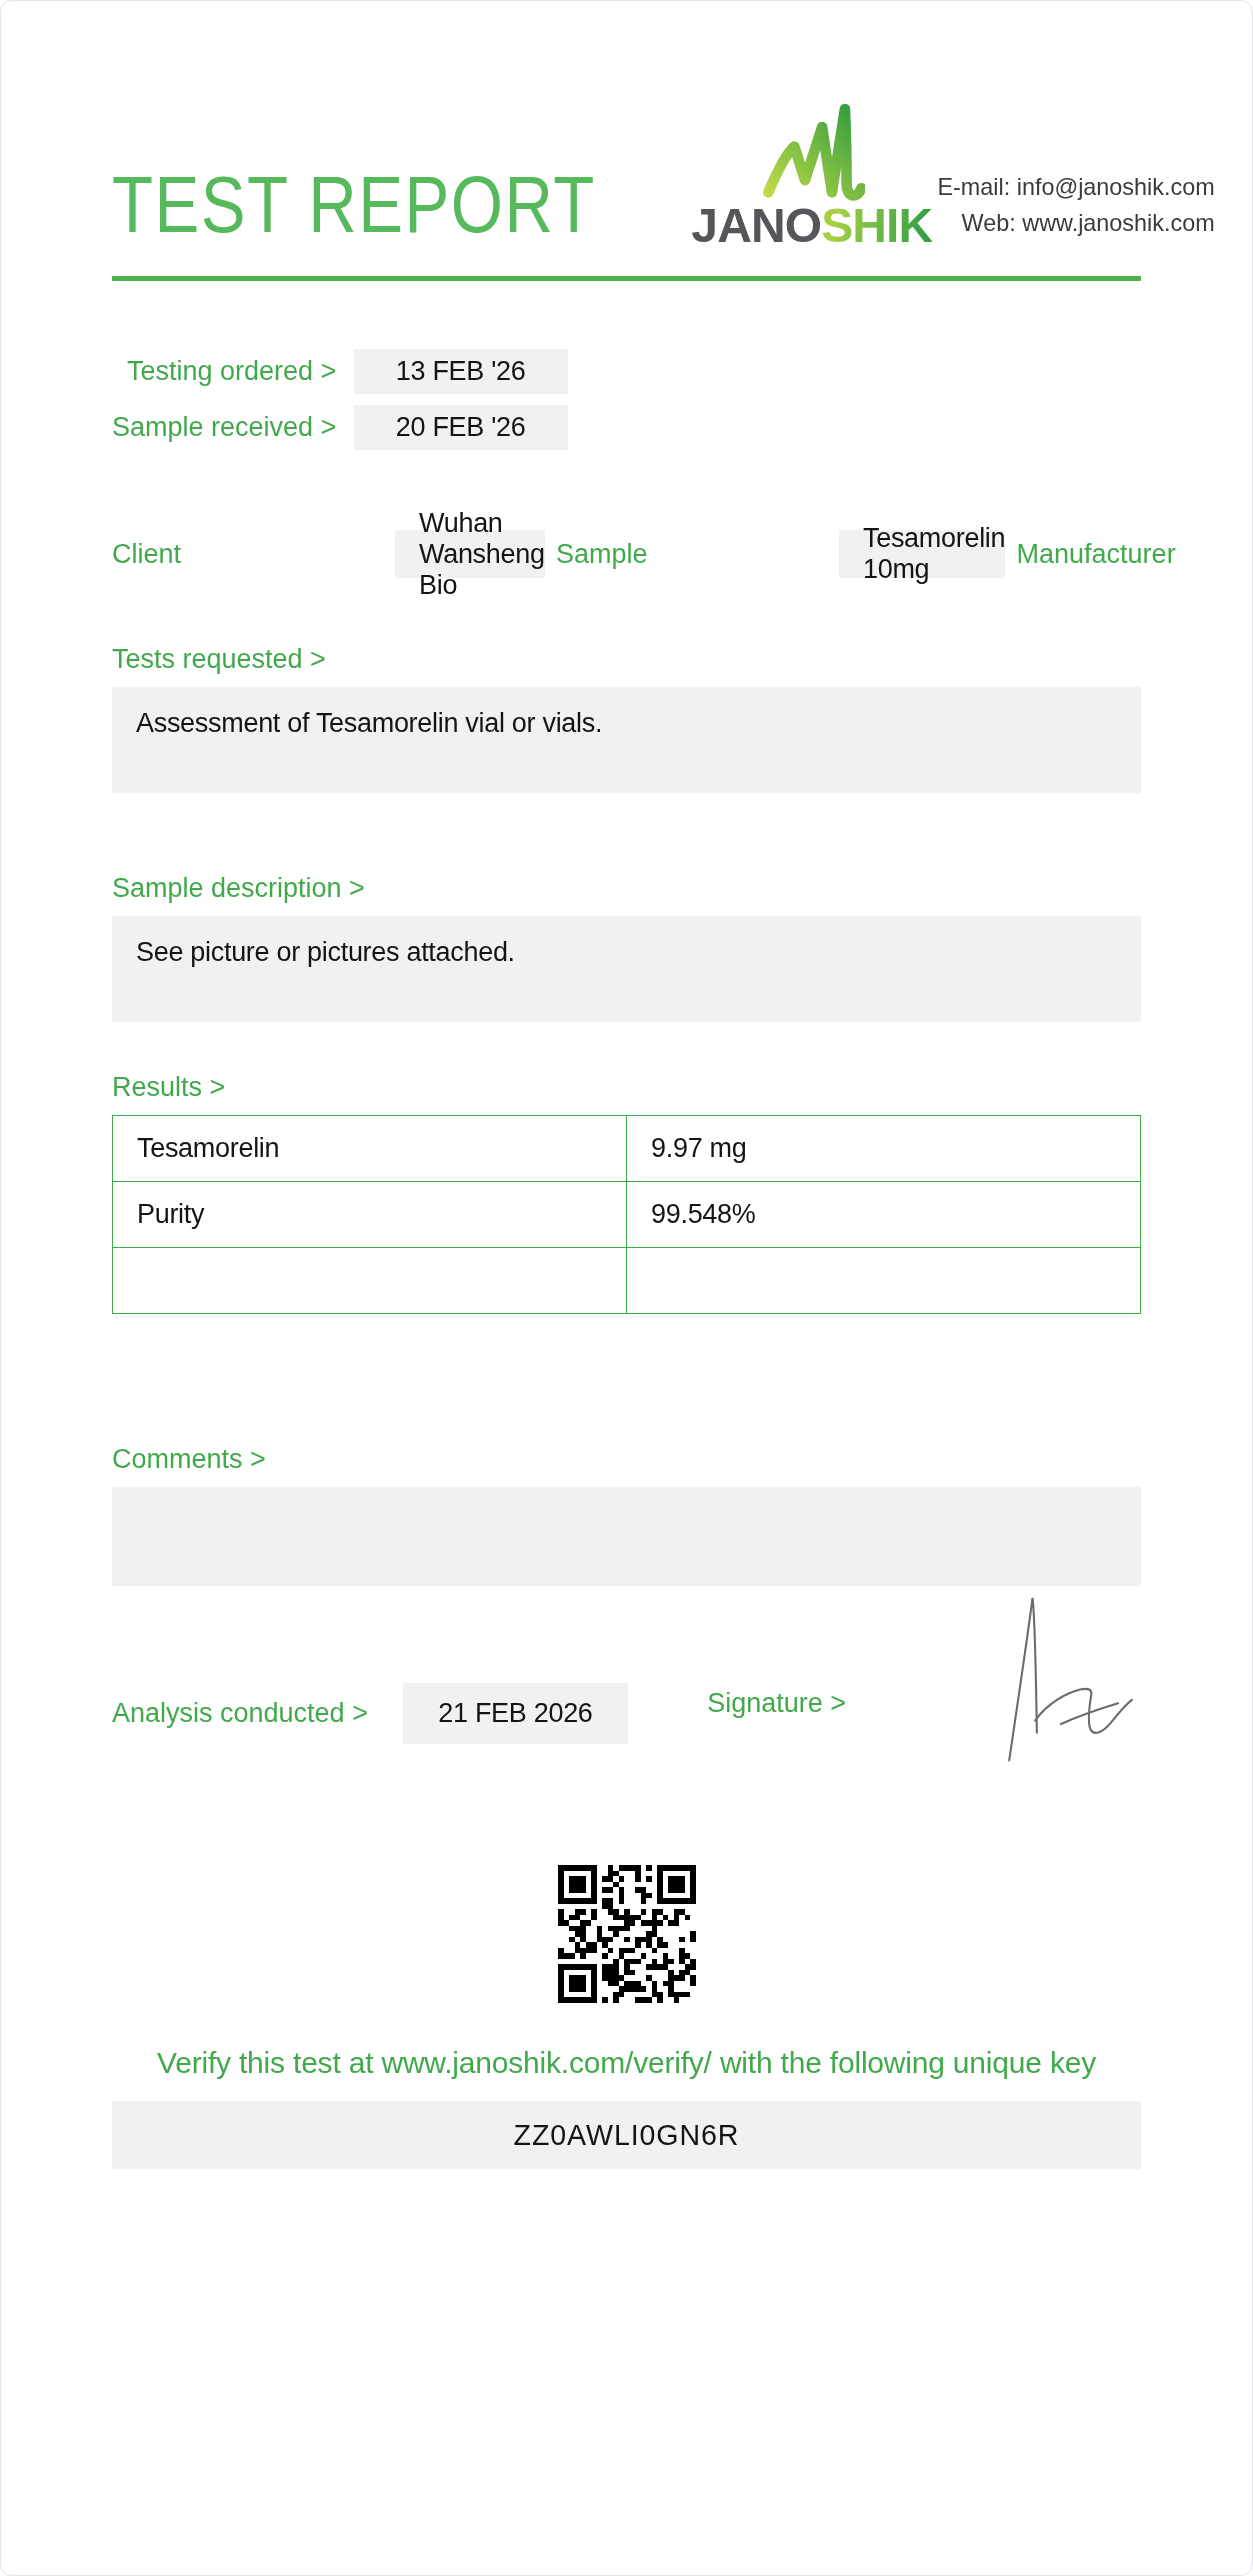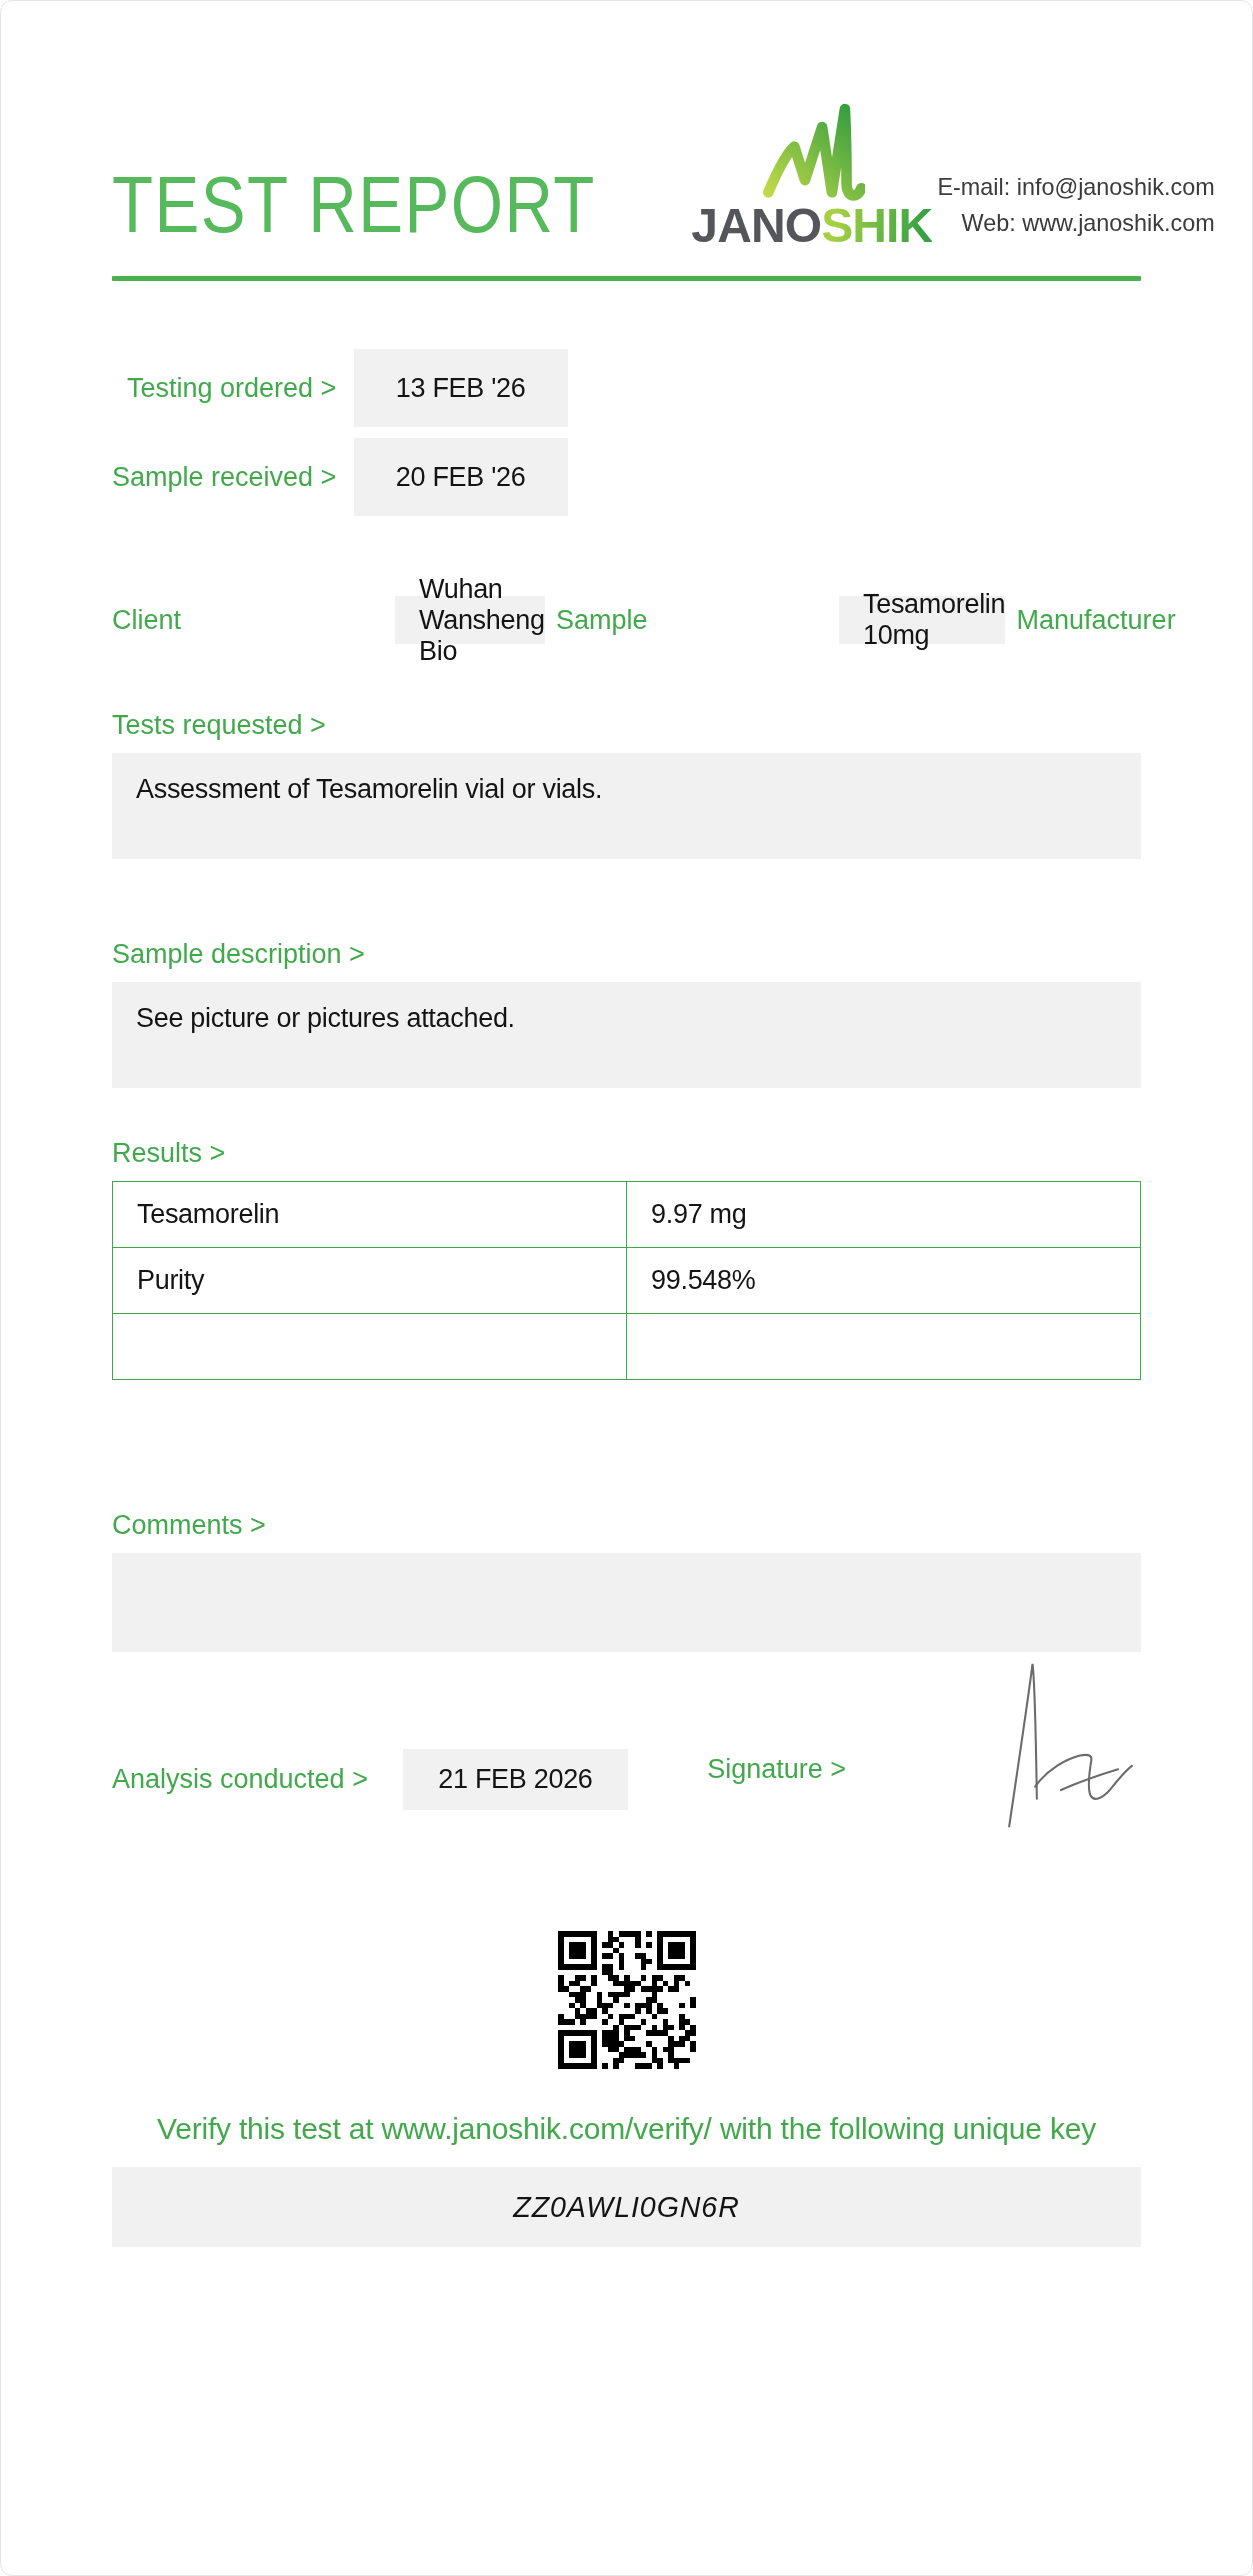--- a/index.html
+++ b/index.html
@@ -37,21 +37,21 @@
   .value-text{ font-size:27px; color:#141414; letter-spacing:-0.3px; }
 
   
   .task-row{ display:flex; justify-content:space-between; margin-top:68px; }
   .task-left{ display:flex; align-items:center; height:61px; }
   .task-left .green-label{ width:201px; }
   .task-value-box{ width:329px; height:61px; display:flex; align-items:center; padding-left:28px; }
   .dates-col{ display:flex; flex-direction:column; gap:11.3px; }
   .date-row{ display:flex; align-items:center; justify-content:flex-end; }
   .date-row .green-label{ margin-right:17.3px; }
-  .date-box{ width:214px; height:78px; display:flex; align-items:center; justify-content:center; }
+  .date-box{ width:214px; height:45px; display:flex; align-items:center; justify-content:center; }
 
   
   .info-rows{ margin-top:80px; display:flex; flex-direction:row; gap:11.3px; }
   .info-row{ display:flex; align-items:center; }
   .info-row .green-label{ width:283px; }
   .info-box{ flex:1; height:48px; display:flex; align-items:center; padding-left:24px; }
 
   
   .block{ }
   .block .green-label{ display:block; margin-bottom:12px; }
@@ -77,21 +77,21 @@
   .analysis-row{ position:relative; margin-top:97px; display:flex; align-items:center; }
   .analysis-row .green-label{ margin-right:35px; }
   .analysis-box{ width:225px; height:61px; display:flex; align-items:center; justify-content:center; }
   .sig-label{ position:absolute; right:260px; top:5.2px; }
   .signature{ position:absolute; right:-5.2px; top:-111px; width:182px; height:216px; }
 
   
   .qr-wrap{ margin-top:121px; display:flex; justify-content:center; }
   .qr-wrap svg{ width:138px; height:138px; }
   .verify-text{ margin-top:43px; text-align:center; font-size:30px; color:var(--accent-green); letter-spacing:-0.2px; }
-  .key-box{ margin-top:21px; height:80px; display:flex; align-items:center; justify-content:center;font-style:italic; }
+  .key-box{ margin-top:21px; height:68px; display:flex; align-items:center; justify-content:center; }
   .key-text{ font-size:28.6px; letter-spacing:0.9px; color:#141414; }
 </style>
 </head>
 <body>
 
 <div class="page">
 
   <div class="header">
     <div class="report-title">TEST REPORT</div>
 

